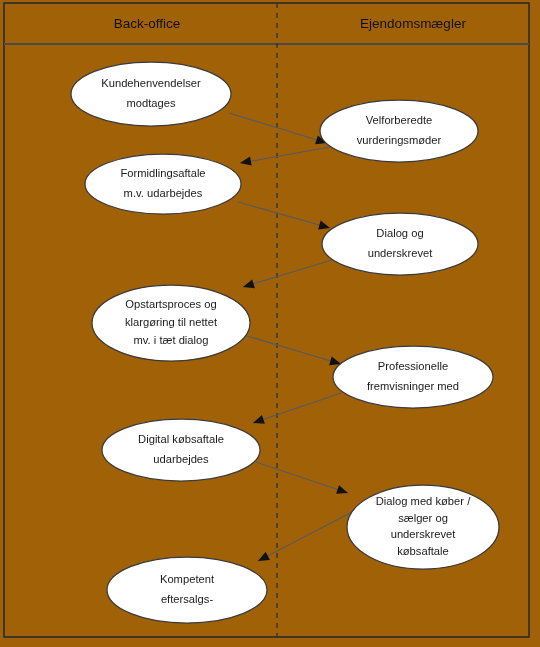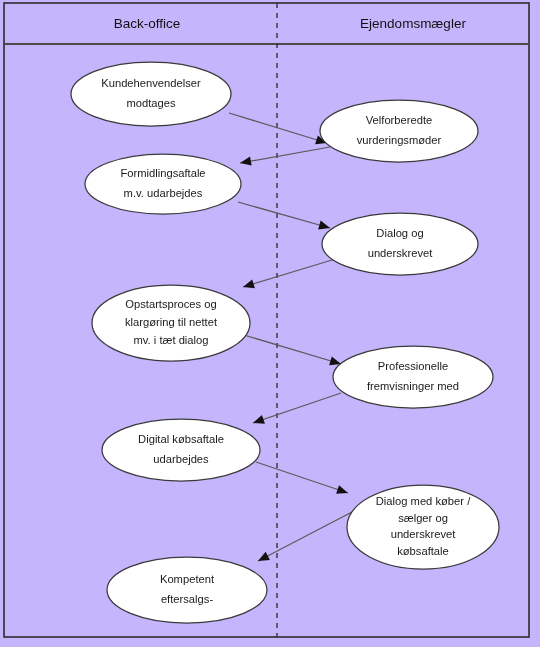--- a/index.html
+++ b/index.html
@@ -7,21 +7,21 @@
     padding: 0;
     background: #ffffff;
   }
   body {
     font-family: "Liberation Sans", sans-serif;
   }
   #canvas {
     position: relative;
     width: 540px;
     height: 647px;
-    background: #c4b5fd;
+    background: #a16207;
     overflow: hidden;
   }
   #diagram-svg {
     position: absolute;
     left: 0;
     top: 0;
     width: 540px;
     height: 647px;
   }
   .frame-rect {

